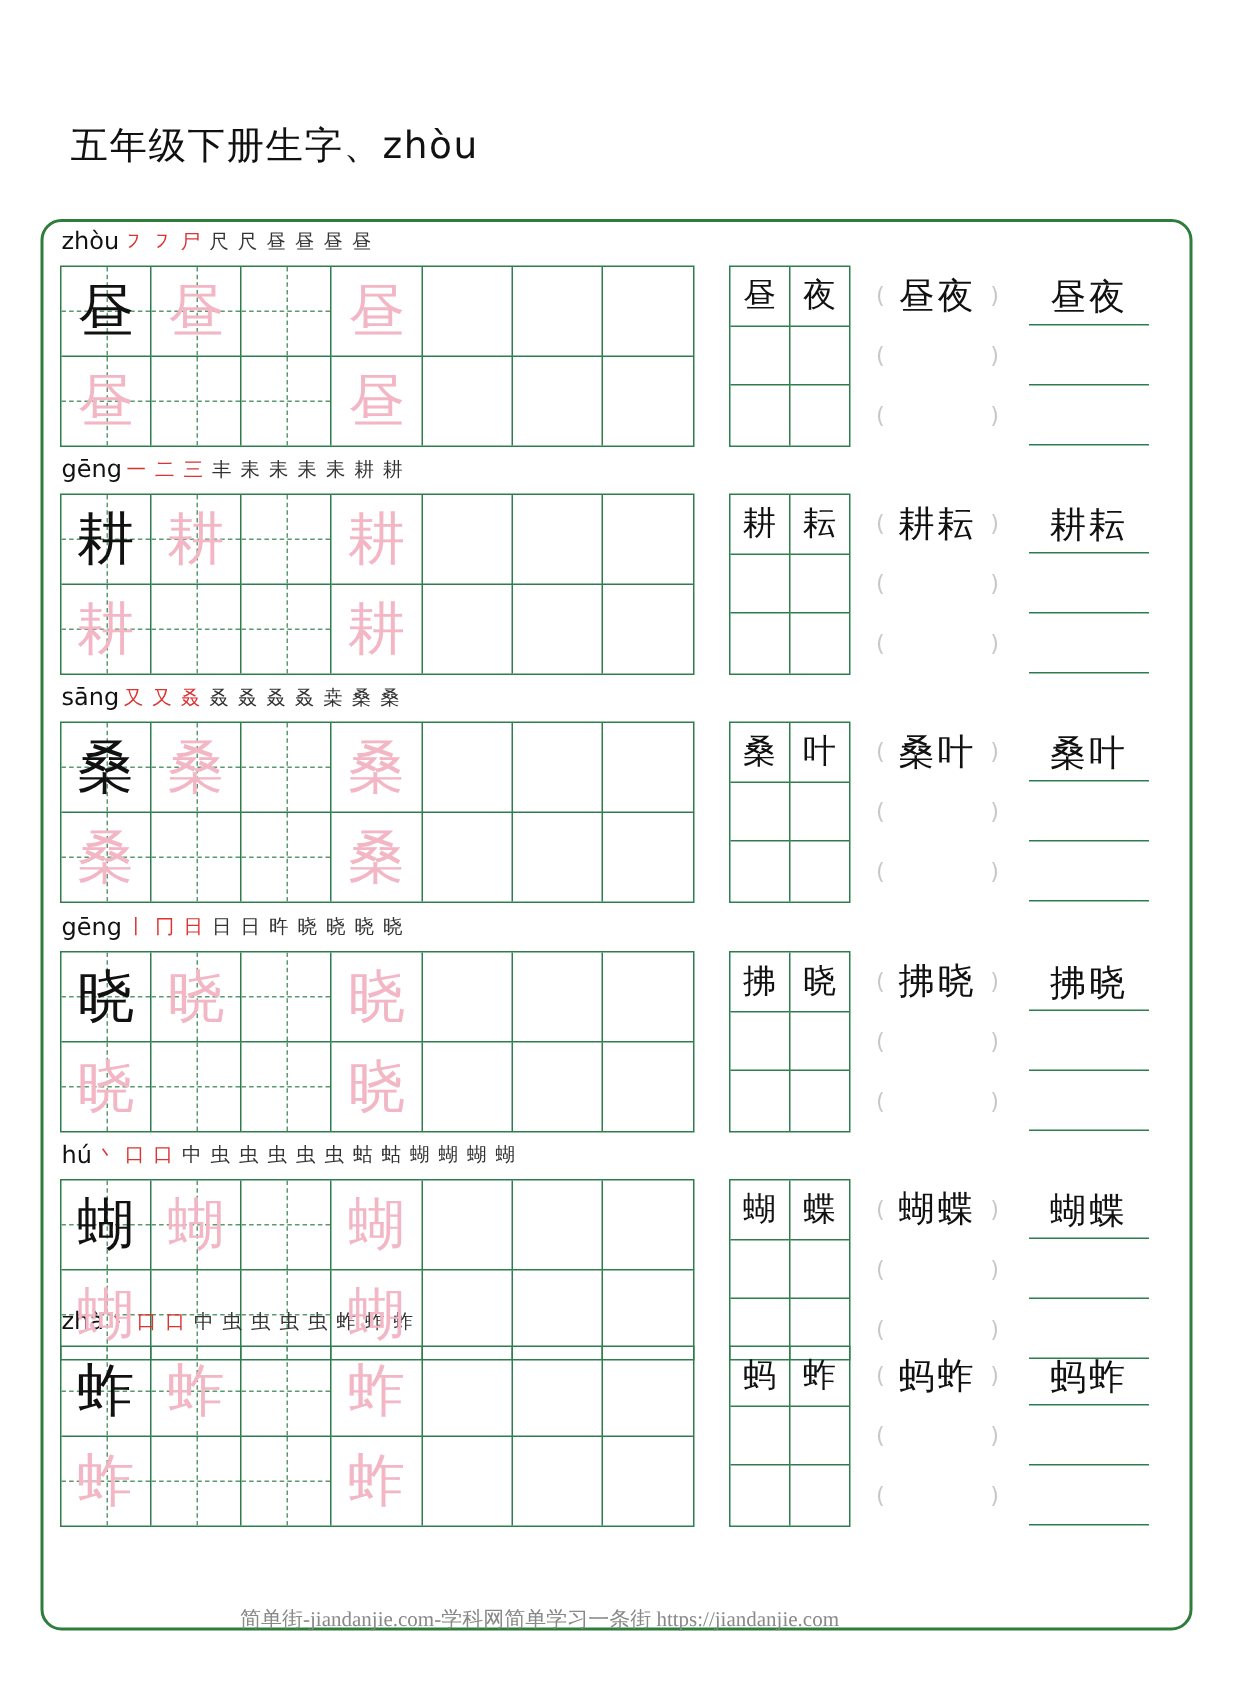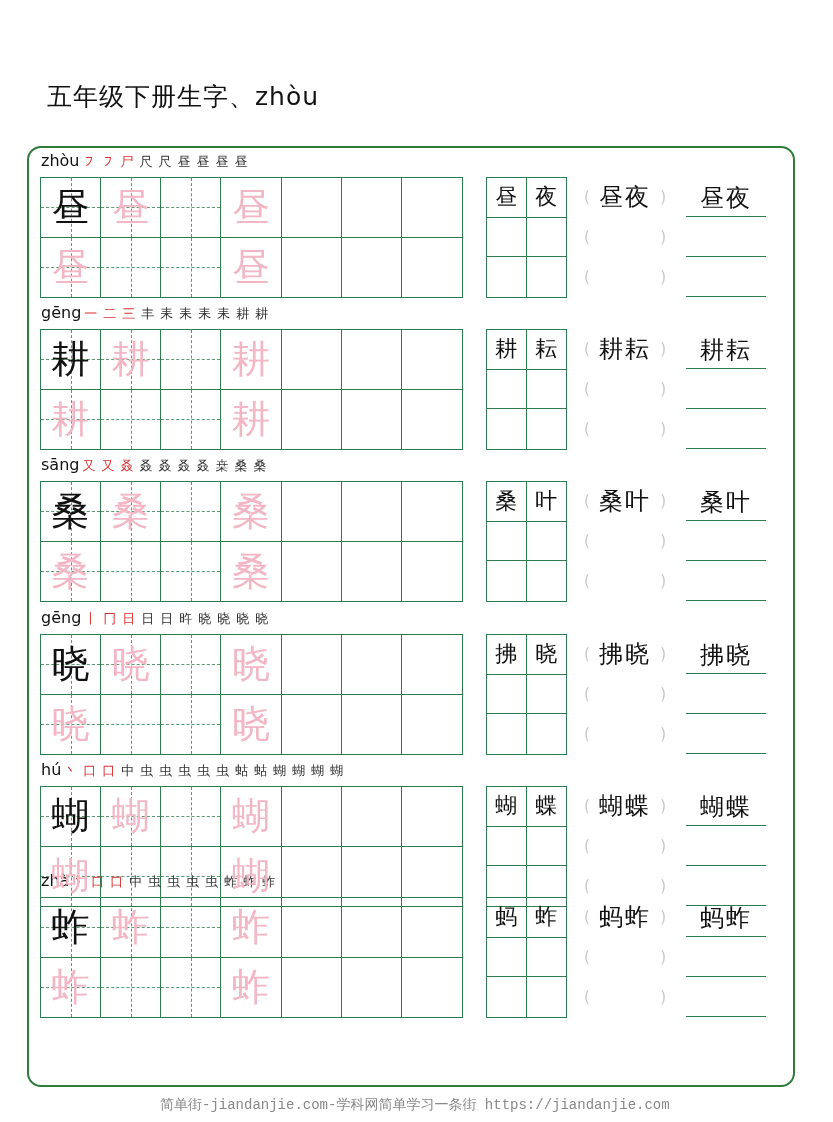--- a/index.html
+++ b/index.html
@@ -47,21 +47,21 @@
   .wcell.r3 { border-bottom: none; }
   .paren-col { position: absolute; left: 584px; top: 31px; width: 82px; height: 121px; }
   .paren-row { position: absolute; left: 0; width: 82px; height: 40px; display: flex; align-items: center; justify-content: space-between; }
   .paren { color: #c8c8c8; font-size: 15px; font-family: "DejaVu Sans", sans-serif; }
   .paren-word { font-family: "DejaVu Serif", serif; font-size: 24px; color: #111; letter-spacing: 2px; }
   .line-col { position: absolute; left: 686px; top: 31px; width: 80px; height: 121px; }
   .line-row { position: absolute; left: 0; width: 80px; height: 40px; border-bottom: 1.3px solid #2e7d4f; display: flex; align-items: flex-end; justify-content: center; padding-bottom: 2px; }
   .line-word { font-family: "DejaVu Serif", serif; font-size: 24px; color: #111; letter-spacing: 2px; }
   .footer {
     position: absolute; left: 160px; top: 1071px; font-size: 14px; color: #888;
-    font-family: Liberation Mono, monospace; letter-spacing: 0; margin-top: 25px;
+    font-family: Liberation Serif, serif; letter-spacing: 0;
   }
 </style>
 </head>
 <body>
 
 <div class="title">五年级下册生字、zhòu</div>
 <div class="frame"></div>
 
 <div id="sections">
     <div class="section" style="top: 146px;">

